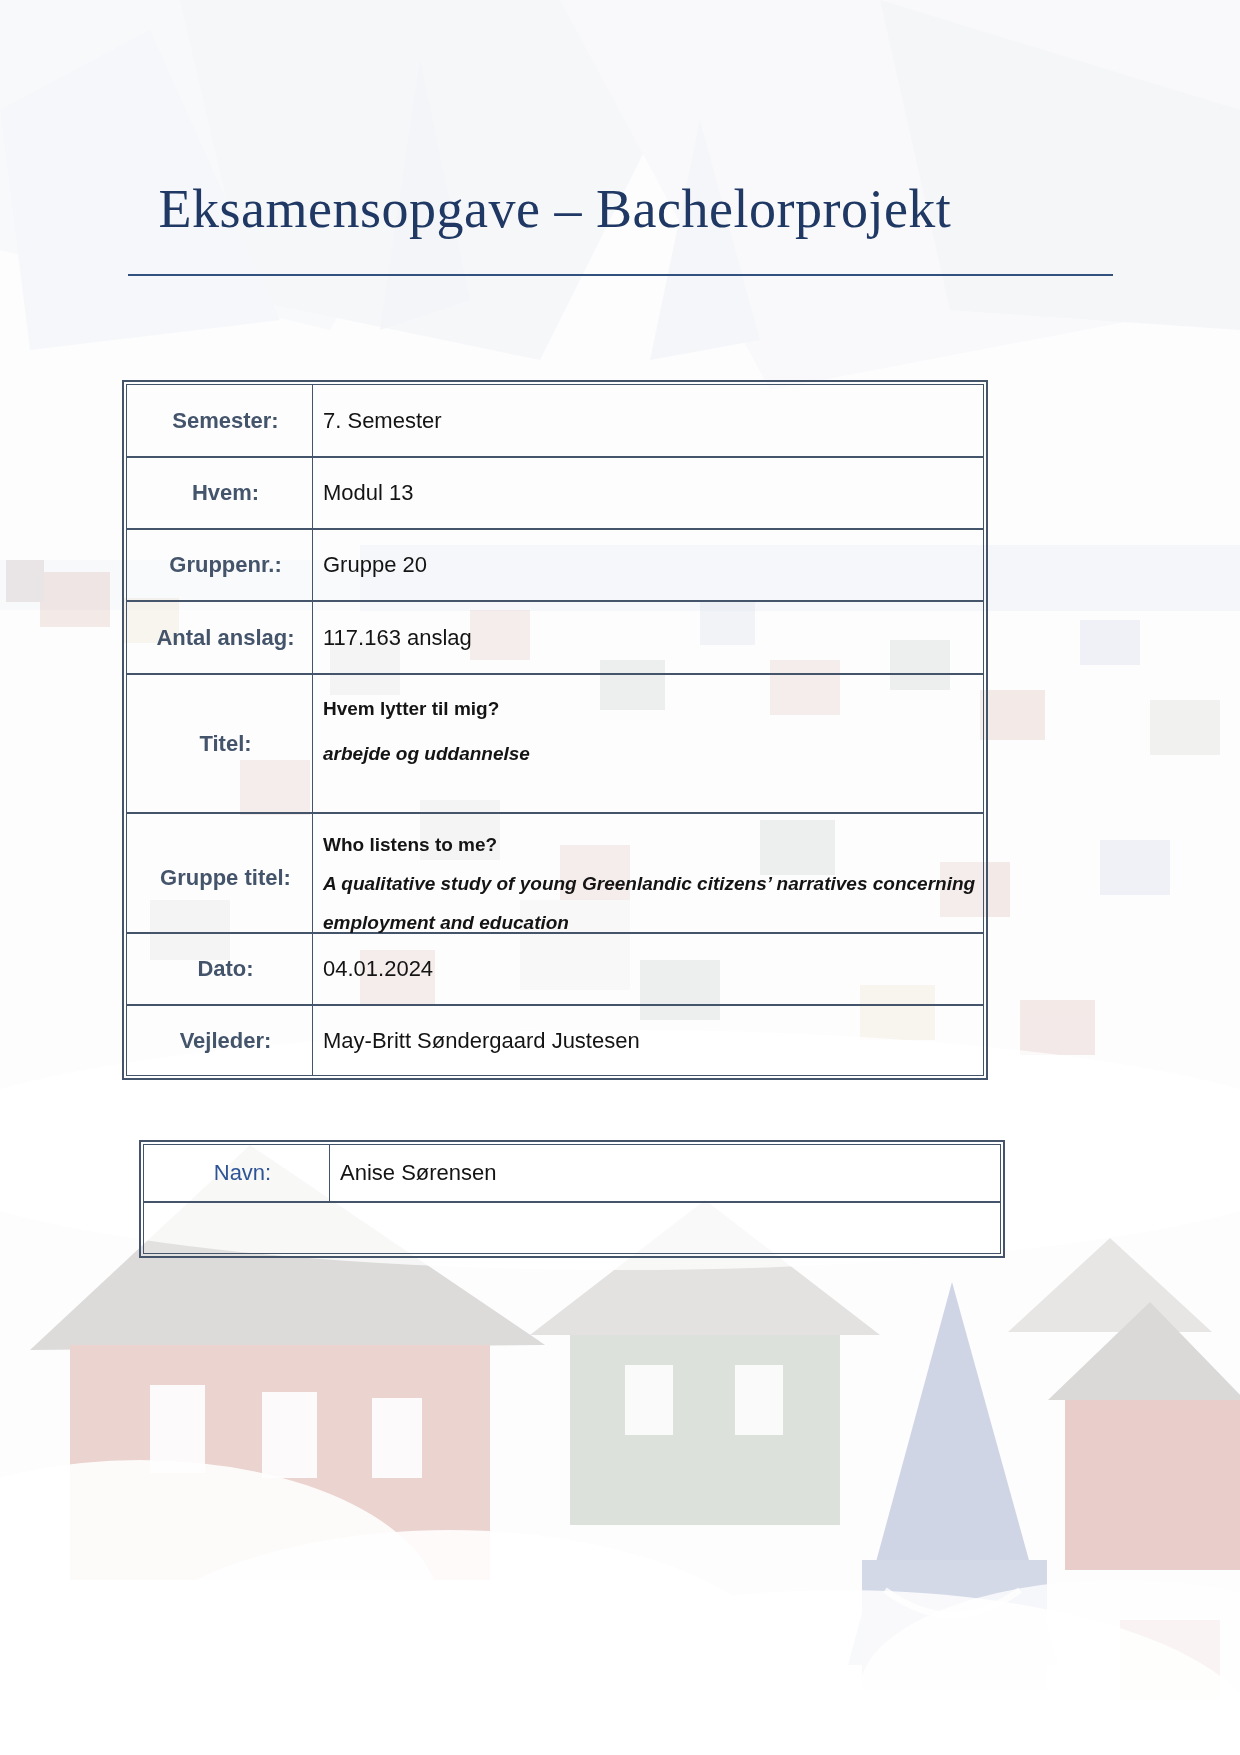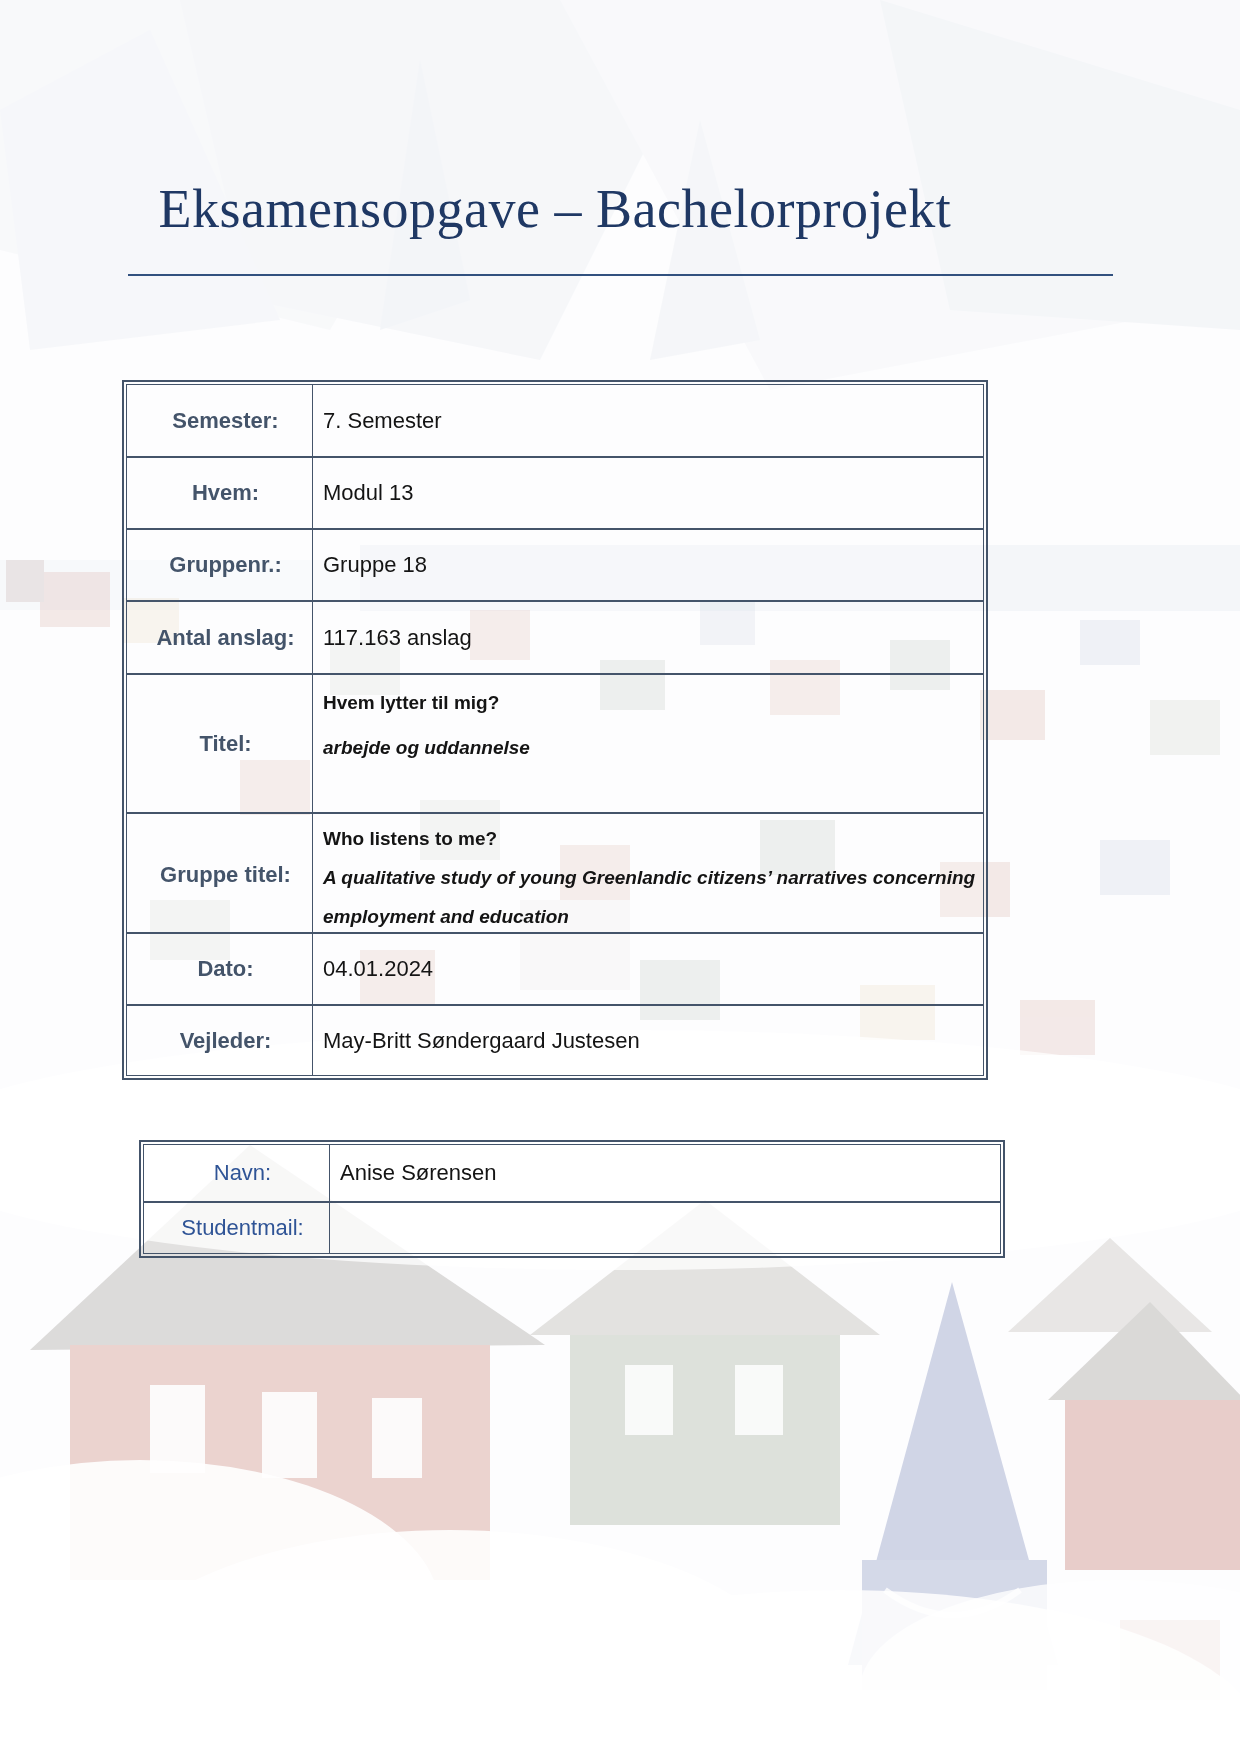--- a/index.html
+++ b/index.html
@@ -33,21 +33,21 @@
   .r-titel{height:137px;}
   .r-eng{height:118px;}
   .r-vej{height:69px;}
   .r-navn{height:56px;}
   .r-mail{height:50px;}
 
   .lbl1{color:#44546A;font-weight:bold;font-size:22px;}
   .lbl2{color:#2F5496;font-weight:normal;font-size:22px;}
   .val{color:#141414;font-size:22px;}
 
-  .multi{display:block;padding-top:5px;}
+  .multi{display:block;padding-top:11px;}
   .r-titel .line{line-height:45px;}
   .r-eng .line{line-height:39px;}
   .line{font-size:19px;color:#141414;font-weight:bold;}
   .line.it{font-style:italic;}
 </style>
 </head>
 <body>
 
 <div class="page">
 
@@ -149,21 +149,21 @@
         <div class="cell valcell">
           <span class="val">Modul 13</span>
         </div>
       </div>
 
       <div class="row r-sm">
         <div class="cell lblcell">
           <span class="lbl1">Gruppenr.:</span>
         </div>
         <div class="cell valcell">
-          <span class="val">Gruppe 18</span>
+          <span class="val">Gruppe 20</span>
         </div>
       </div>
 
       <div class="row r-71">
         <div class="cell lblcell">
           <span class="lbl1">Antal anslag:</span>
         </div>
         <div class="cell valcell">
           <span class="val">117.163 anslag</span>
         </div>
@@ -217,21 +217,18 @@
       <div class="row r-navn">
         <div class="cell lblcell">
           <span class="lbl2">Navn:</span>
         </div>
         <div class="cell valcell">
           <span class="val">Anise Sørensen</span>
         </div>
       </div>
 
       <div class="row r-mail">
-        <div class="cell lblcell">
-          <span class="lbl2">Studentmail:</span>
-        </div>
       </div>
 
     </div>
   </div>
 
 </div>
 
 </body></html>

